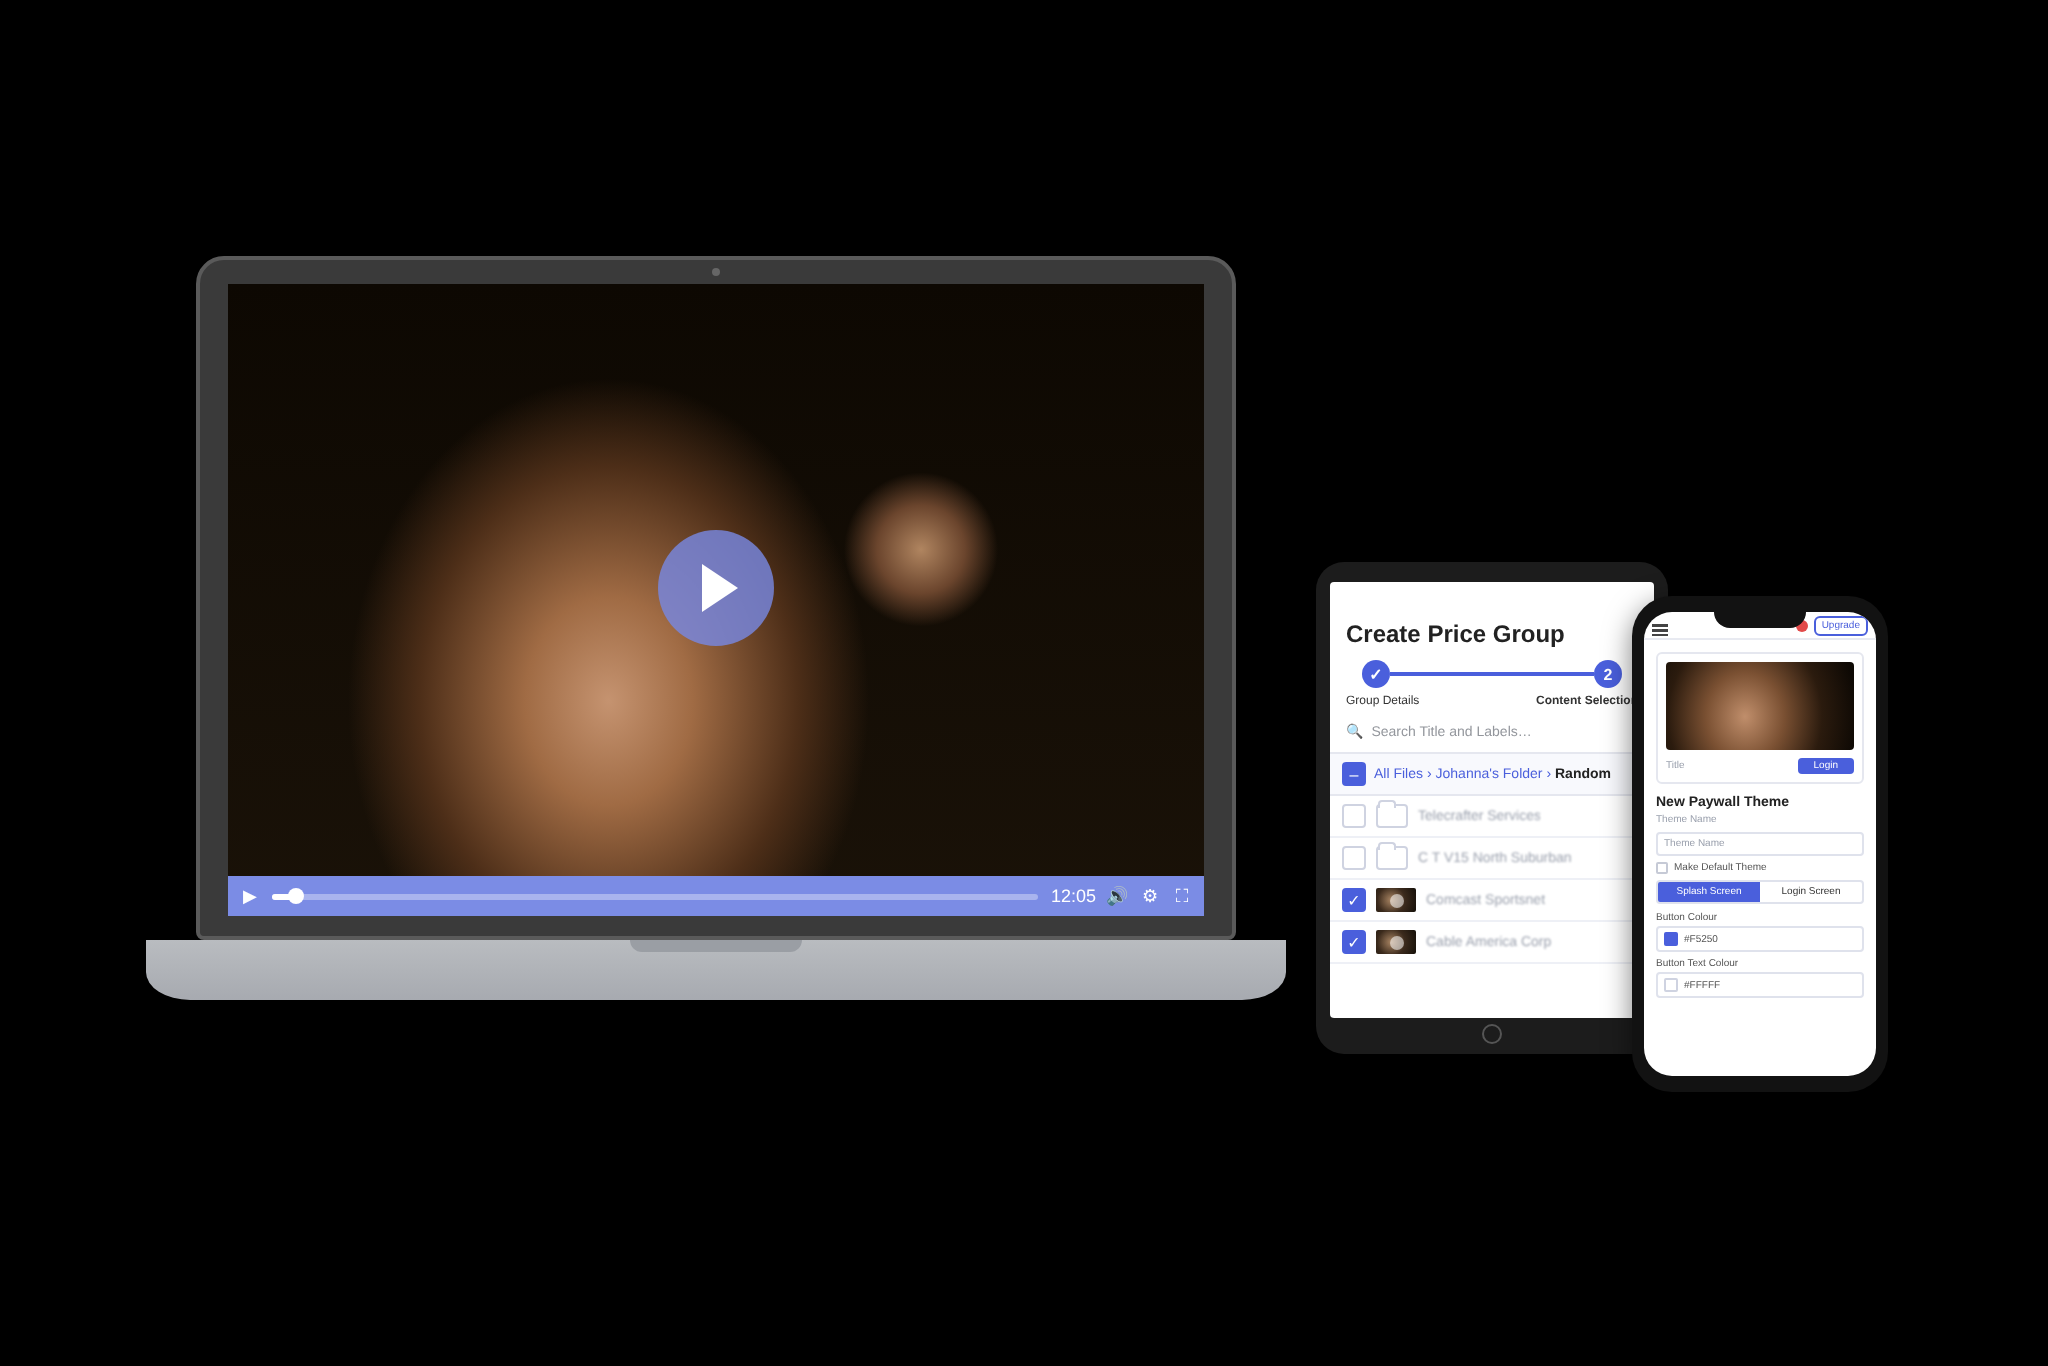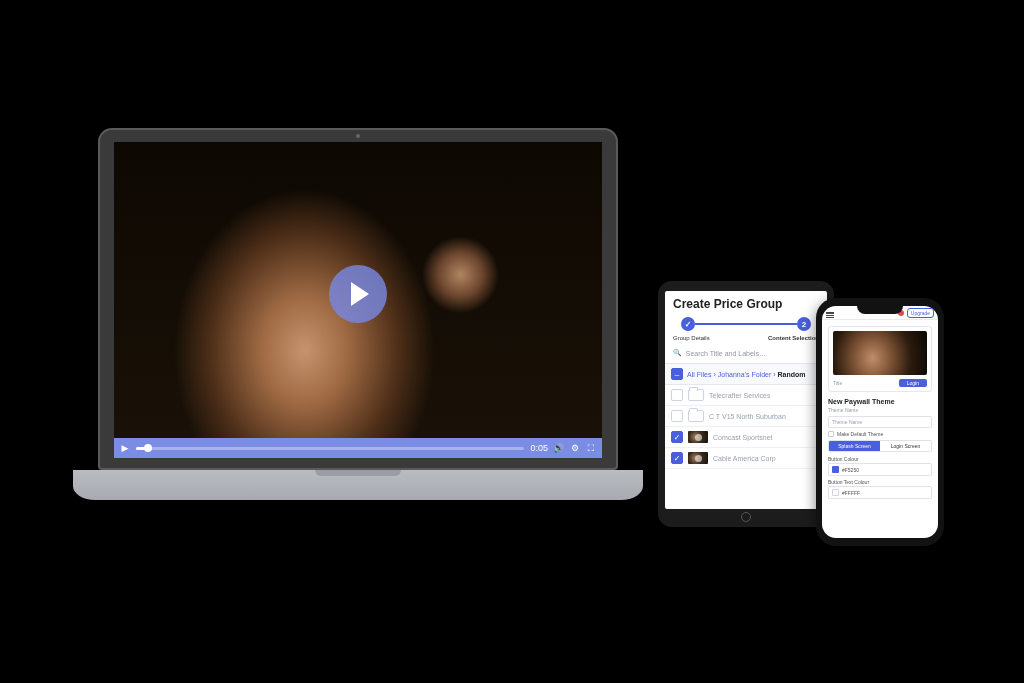--- a/index.html
+++ b/index.html
@@ -112,21 +112,21 @@
     width: 10px; height: 10px; margin-left: -5px;
     border: 1px solid #555; border-radius: 50%;
   }
   .tablet-screen {
     background: #fff; width: 100%; height: 100%;
     border-radius: 2px;
     display: flex; flex-direction: column;
     font-size: 8px; color: #333;
     overflow: hidden;
   }
-  .tablet-title { font-size: 12px; font-weight: 600; text-align: left; padding: 6px 8px 4px 8px; color: #222; }
+  .tablet-title { font-size: 12px; font-weight: 600; text-align: left; padding: 19px 8px 4px 8px; color: #222; }
   .stepper { display: flex; align-items: center; padding: 2px 16px 2px 16px; }
   .step-dot {
     width: 14px; height: 14px; border-radius: 50%;
     background: #4a5fdc; color: #fff;
     display: flex; align-items: center; justify-content: center;
     font-size: 8px; font-weight: bold;
   }
   .step-line { flex: 1; height: 2px; background: #4a5fdc; }
   .step-labels { display: flex; justify-content: space-between; padding: 2px 8px 6px 8px; font-size: 6px; }
   .step-labels span:last-child { font-weight: 700; }
@@ -256,21 +256,21 @@
       <div class="video-scene"></div>
       <div class="play-button">
         <div class="play-triangle"></div>
       </div>
       <div class="video-controls">
         <span class="ctrl-icon">▶</span>
         <div class="progress">
           <div class="progress-fill"></div>
           <div class="progress-dot"></div>
         </div>
-        <span>0:05</span>
+        <span>12:05</span>
         <span class="ctrl-icon">🔊</span>
         <span class="ctrl-icon">⚙</span>
         <span class="ctrl-icon">⛶</span>
       </div>
     </div>
   </div>
   <div class="laptop-base"></div>
 </div>
 
 <div class="tablet">

